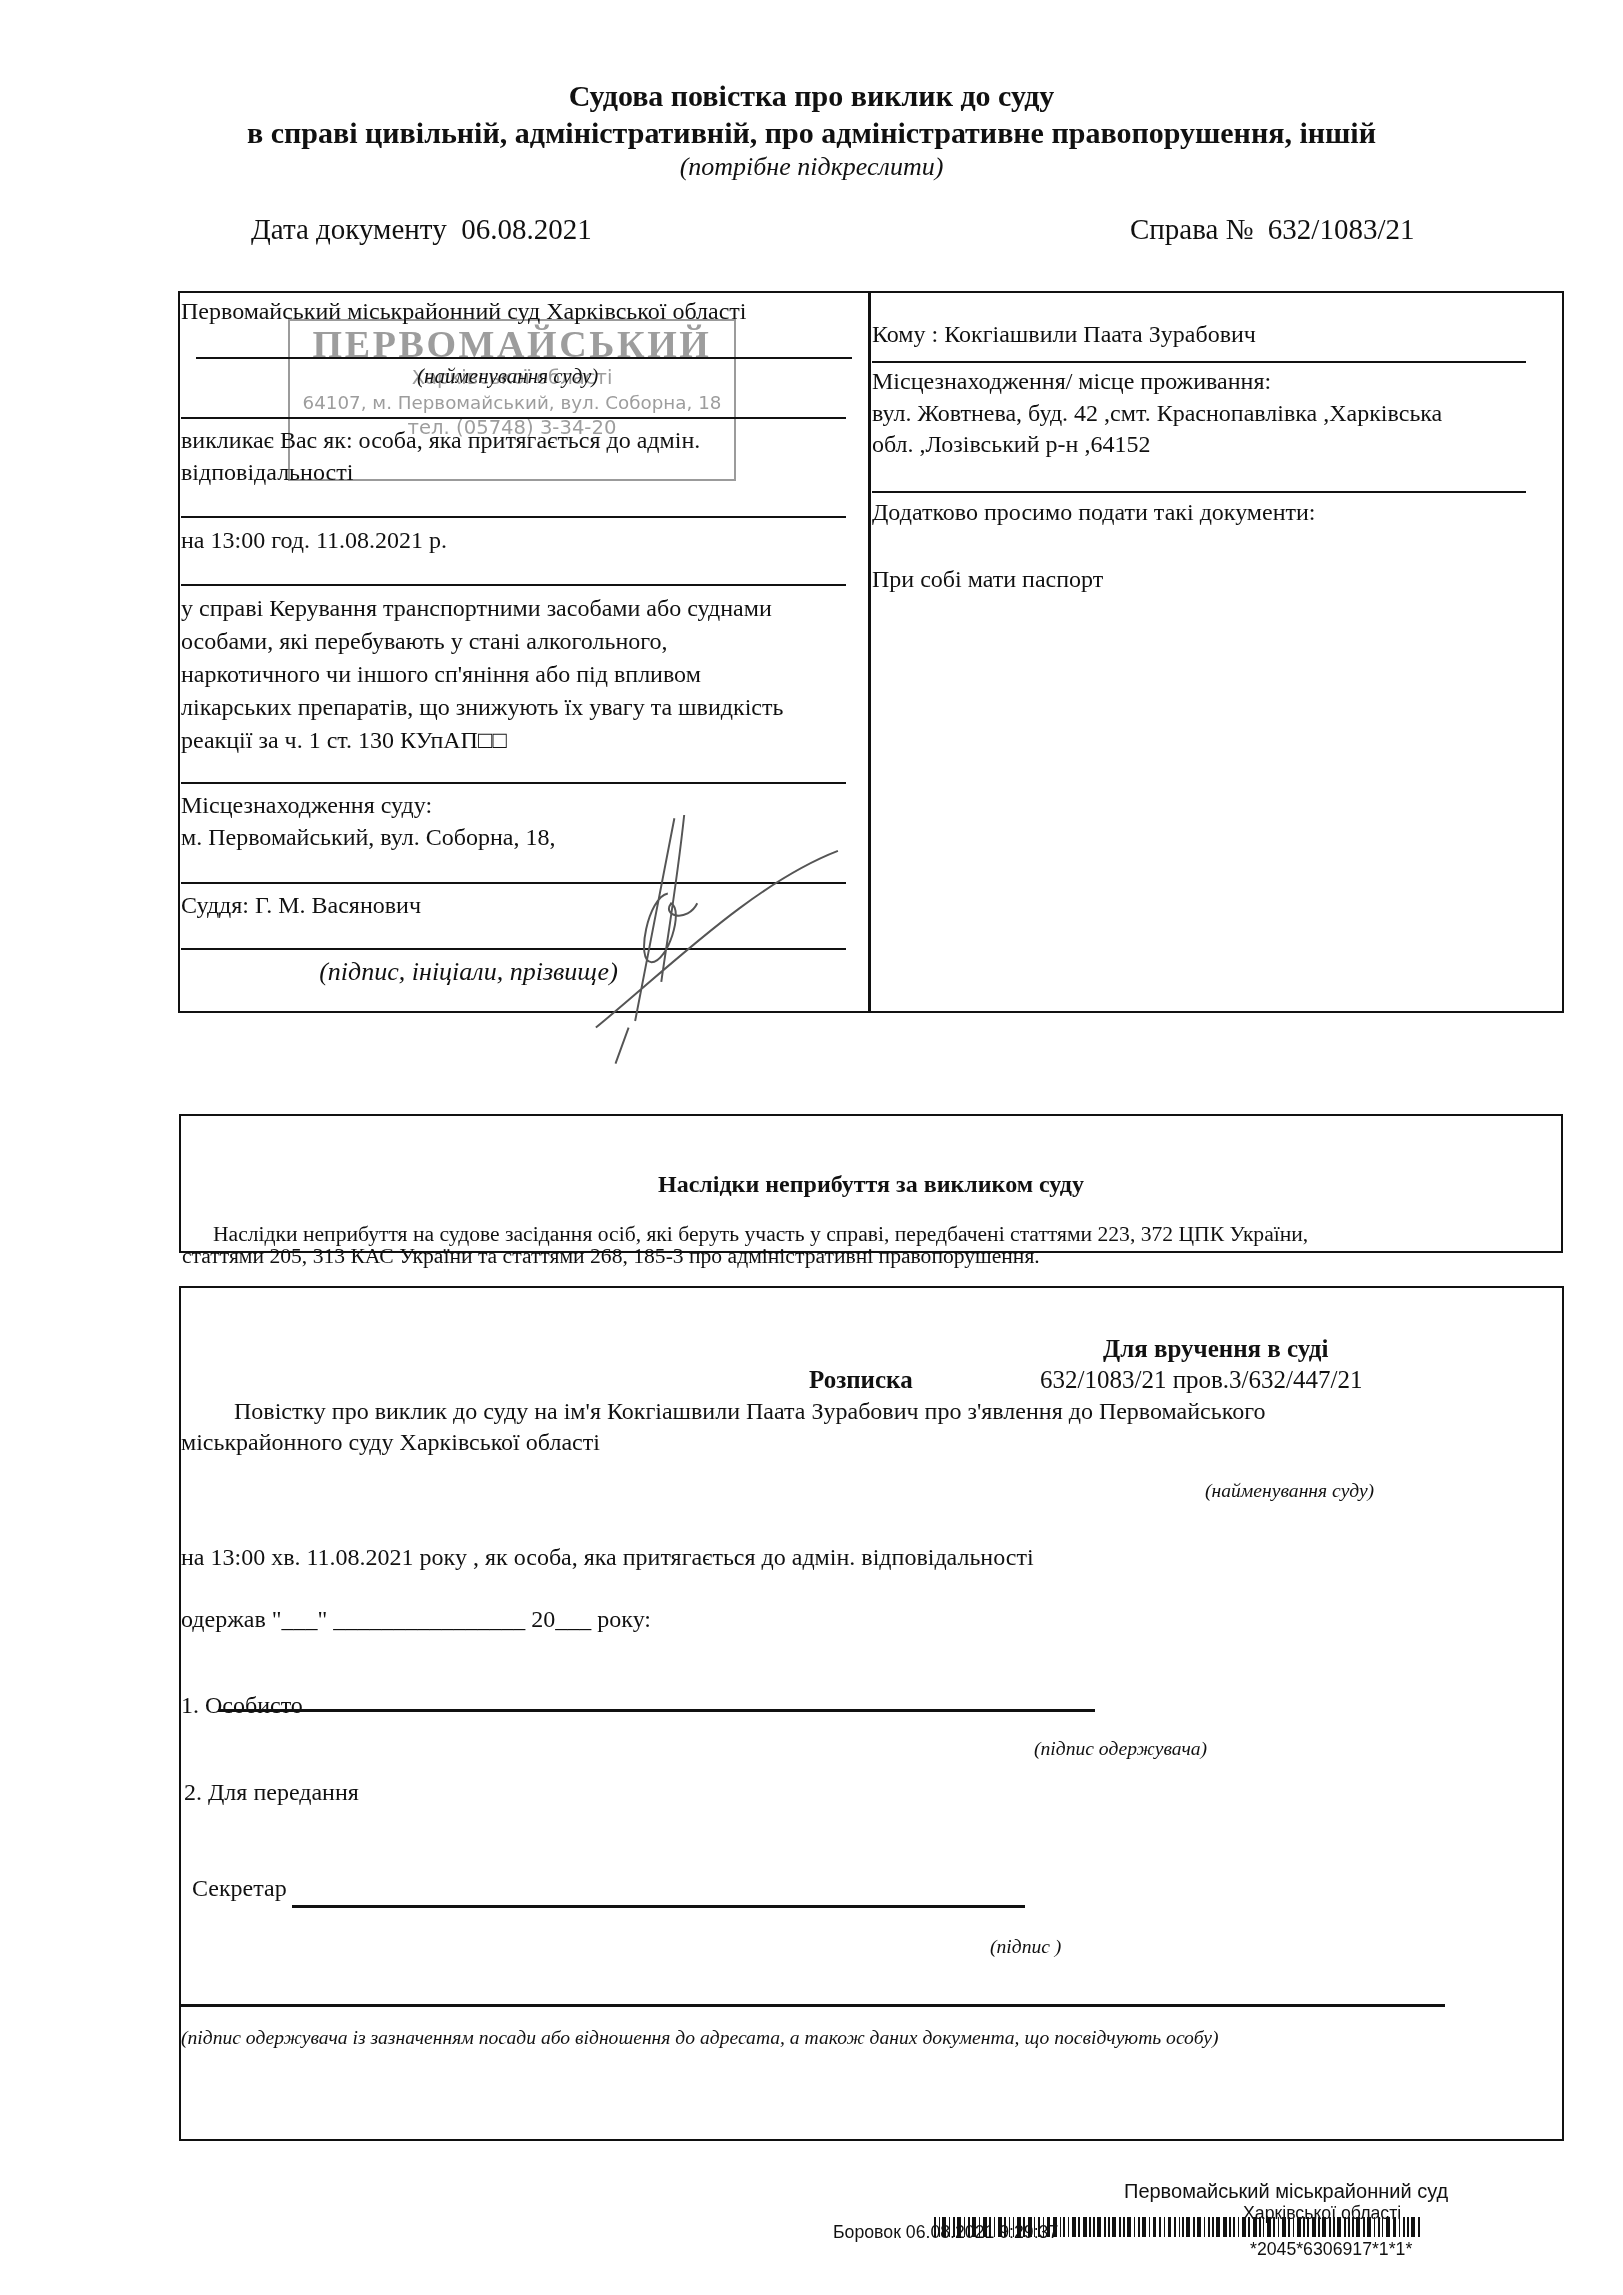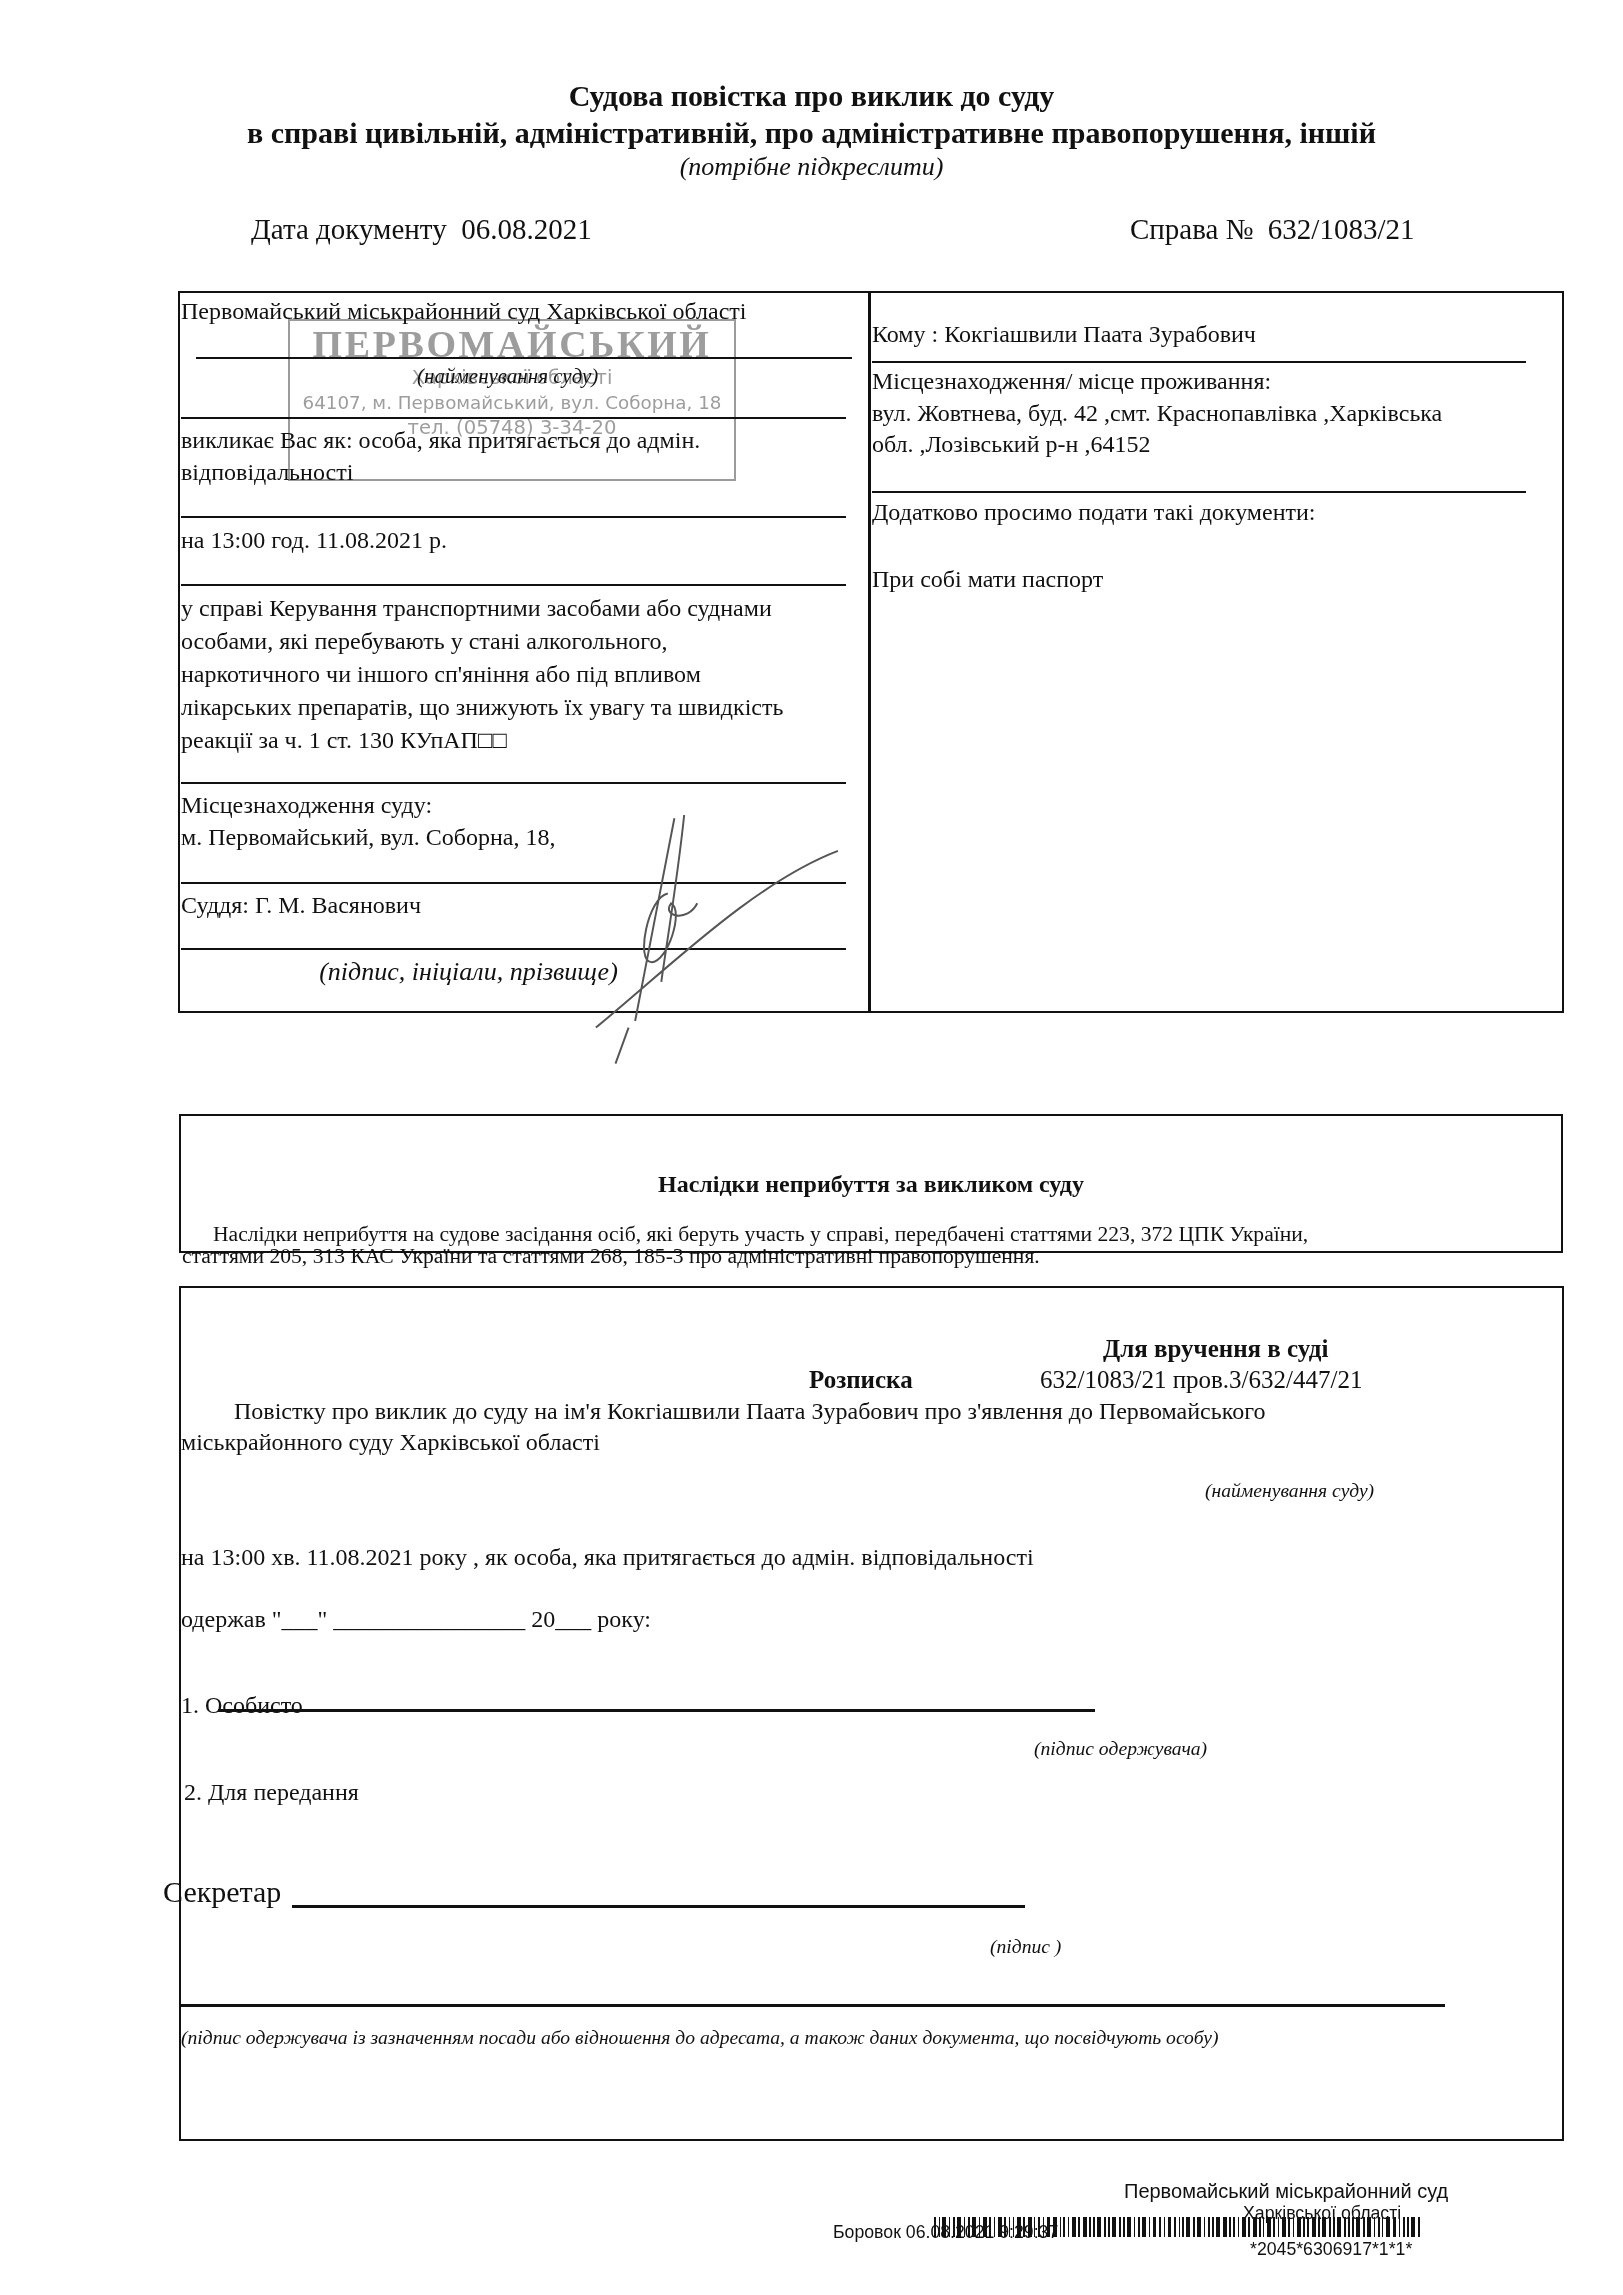--- a/index.html
+++ b/index.html
@@ -98,21 +98,21 @@
 
 <div class="abs" style="left:181px; top:1544px; font-size:24px; white-space:nowrap;">на 13:00  хв. 11.08.2021  року , як  особа, яка притягається до адмін. відповідальності</div>
 <div class="abs" style="left:181px; top:1606px; font-size:24px; white-space:nowrap;">одержав "___" ________________ 20___ року:</div>
 
 <div class="abs" style="left:181px; top:1692px; font-size:24px; white-space:nowrap;">1. Особисто</div>
 <div class="abs rule2" style="left:218px; top:1709px; width:877px;"></div>
 <div class="abs hint" style="left:1034px; top:1738px; font-size:19.6px; white-space:nowrap;">(підпис одержувача)</div>
 
 <div class="abs" style="left:184px; top:1779px; font-size:24px; white-space:nowrap;">2. Для передання</div>
 
-<div class="abs" style="left:163px; top:1875px; font-size:30px; white-space:nowrap;">Секретар</div>
+<div class="abs" style="left:192px; top:1875px; font-size:24px; white-space:nowrap;">Секретар</div>
 <div class="abs rule2" style="left:292px; top:1905px; width:733px;"></div>
 <div class="abs hint" style="left:990px; top:1936px; font-size:19.6px; white-space:nowrap;">(підпис )</div>
 
 <div class="abs rule2" style="left:181px; top:2004px; width:1264px;"></div>
 <div class="abs hint" style="left:181px; top:2027px; font-size:19.6px; white-space:nowrap;">(підпис одержувача із зазначенням посади або відношення до адресата, а також даних документа, що посвідчують особу)</div>
 
 <div class="abs footer-sans" style="left:1124px; top:2180px; font-size:20px; white-space:nowrap;">Первомайський міськрайонний суд</div>
 <div class="abs footer-sans" style="left:1243px; top:2203px; font-size:17.7px; white-space:nowrap;">Харківської області</div>
 <div class="abs footer-sans" style="left:833px; top:2222px; font-size:17.7px; white-space:nowrap;">Боровок 06.08.2021 9:29:37</div>
 <div class="abs barcode" style="left:934px; top:2217px; width:628px; overflow:hidden;">

